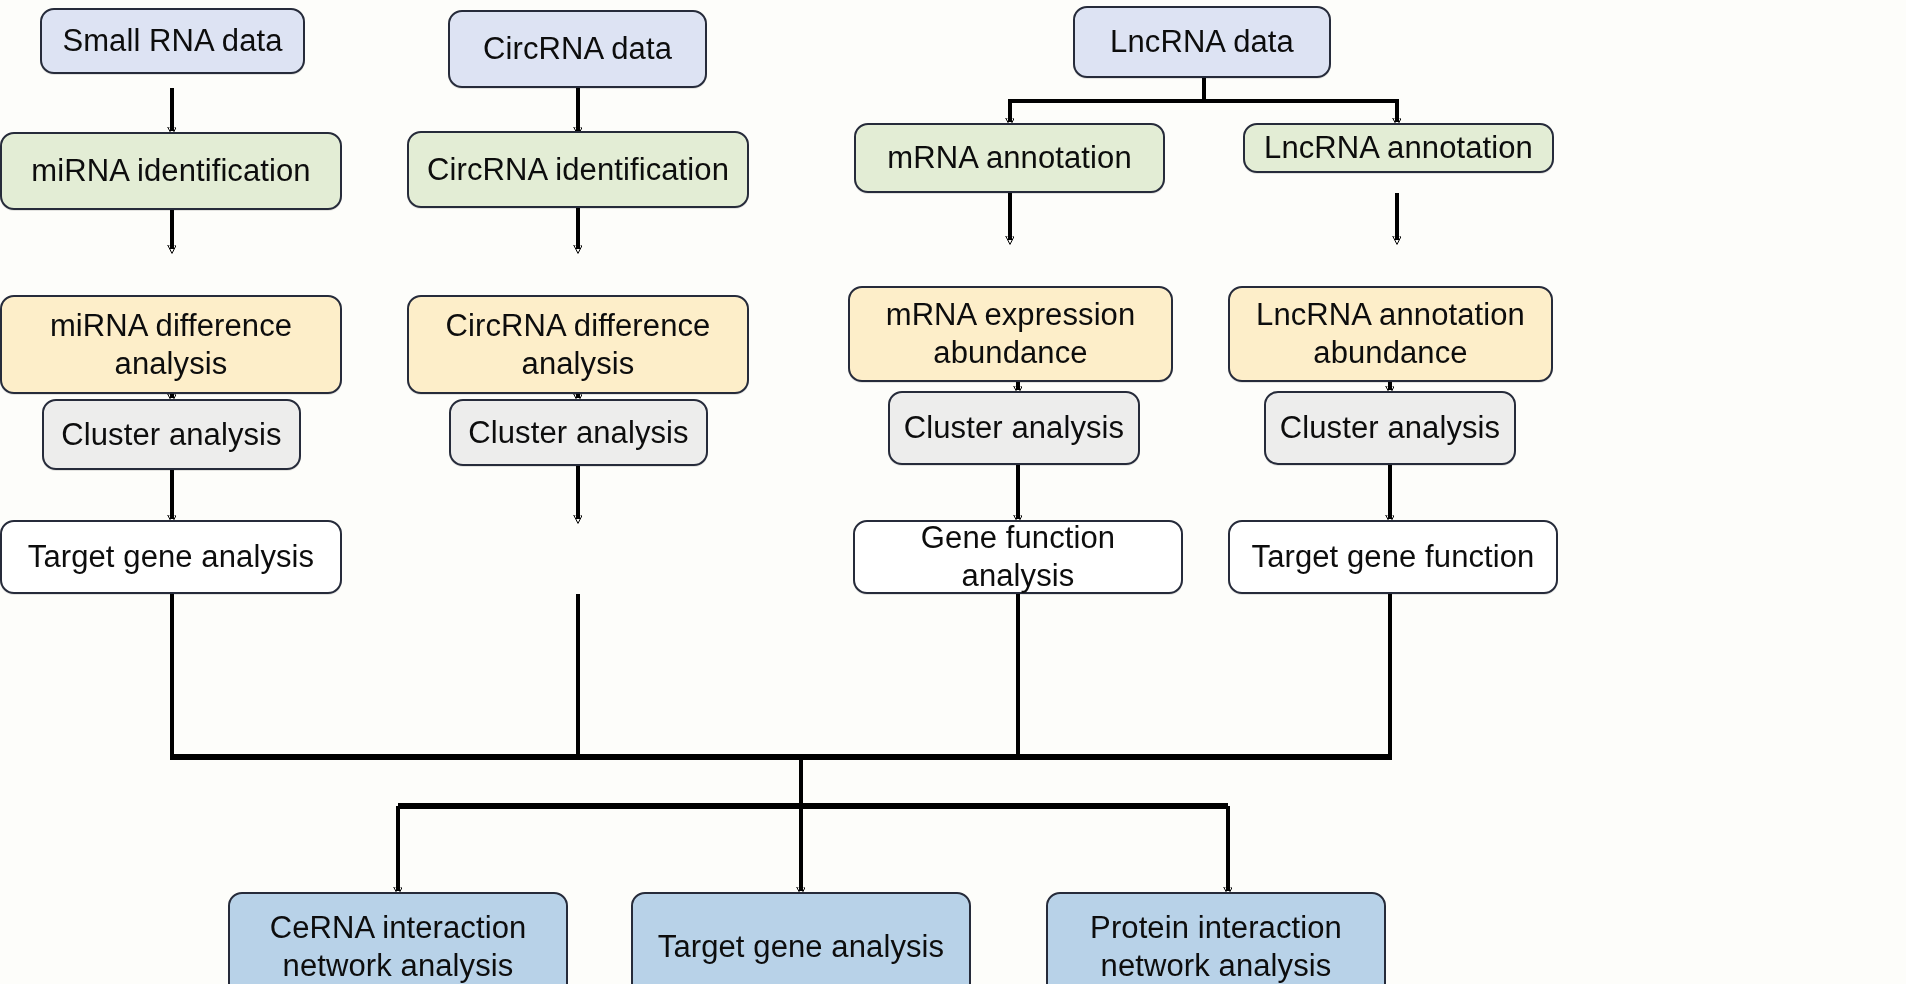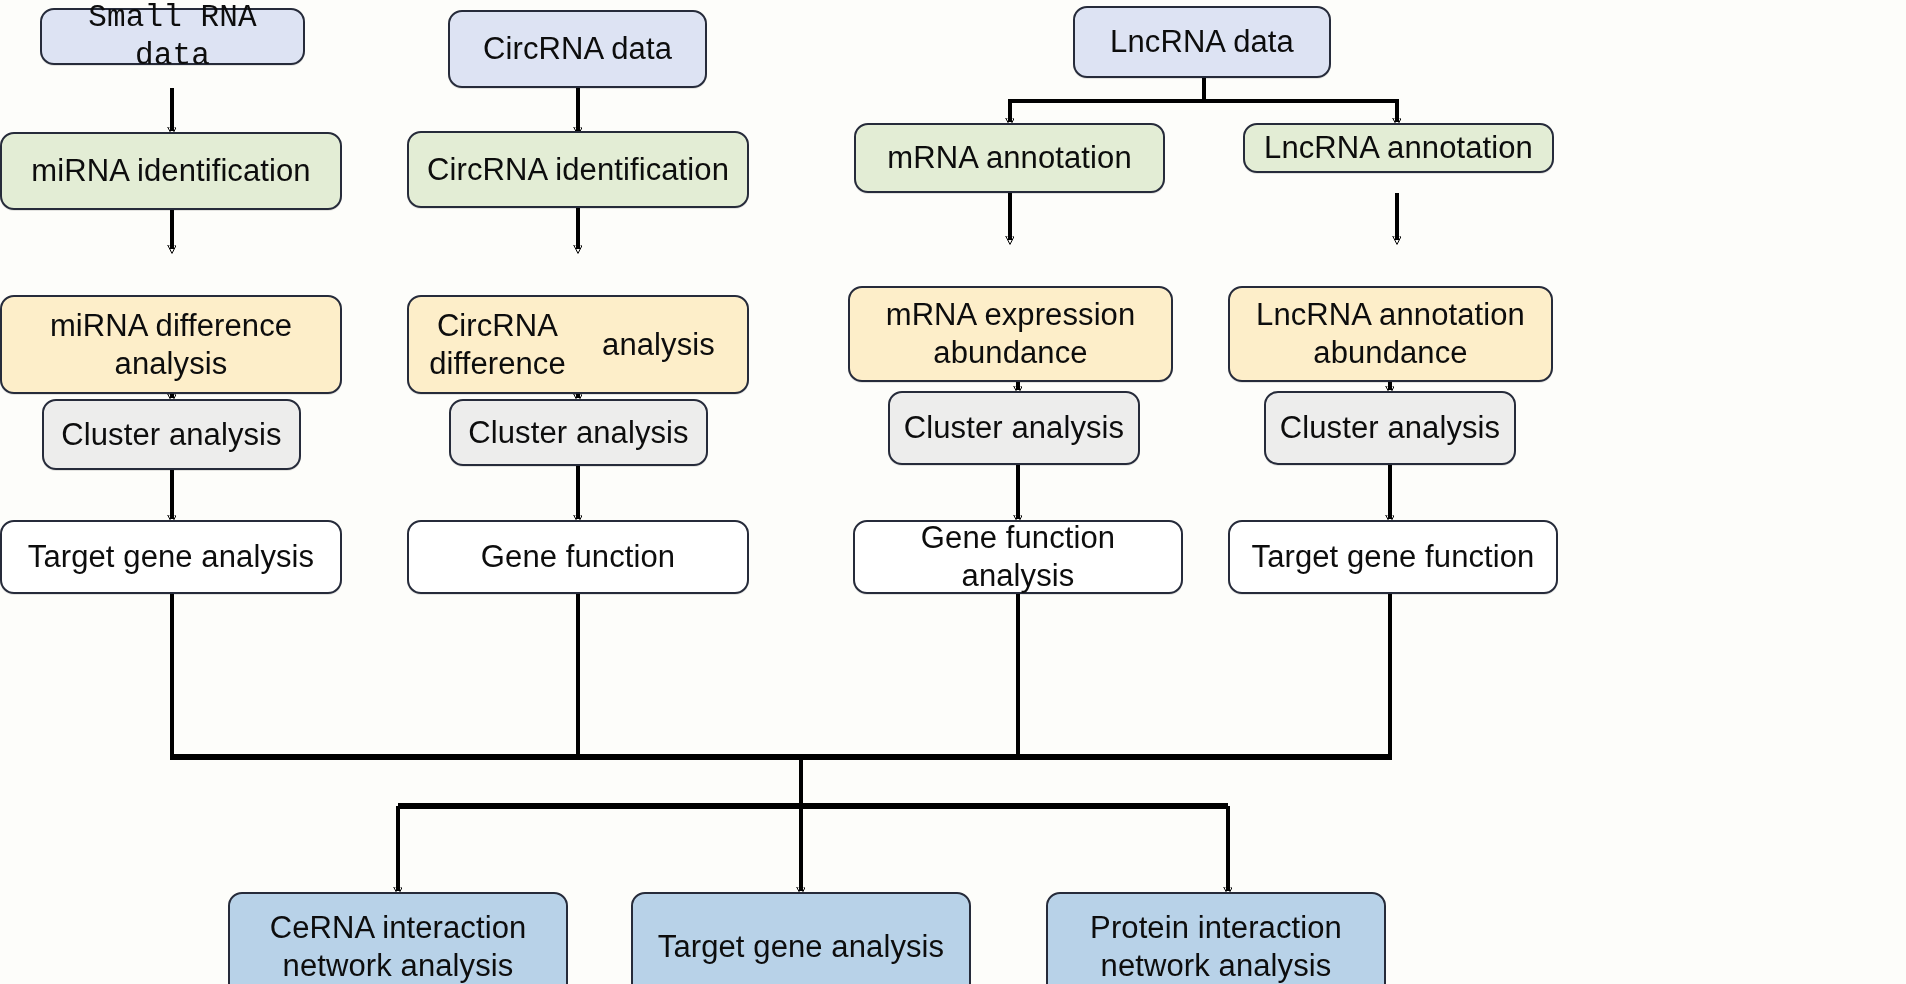--- a/index.html
+++ b/index.html
@@ -92,21 +92,21 @@
     <line x1="170" y1="757" x2="1392" y2="757" stroke-width="6"></line>
 
     <path d="M801,757 L801,806" stroke-width="4"></path>
     <line x1="398" y1="806" x2="1228" y2="806" stroke-width="6"></line>
 
     <path d="M398,806  L398,891" stroke-width="4" marker-end="url(#ah)"></path>
     <path d="M801,806  L801,891" stroke-width="4" marker-end="url(#ah)"></path>
     <path d="M1228,806 L1228,891" stroke-width="4" marker-end="url(#ah)"></path>
   </svg>
 
-  <div class="node c-blue" style="left:40px; top:8px; width:265px; height:57px;font-family:Liberation Mono, monospace;">
+  <div class="node c-blue" style="left:40px; top:8px; width:265px; height:66px;">
     <span>Small RNA data</span>
   </div>
 
   <div class="node c-green" style="left:0px; top:132px; width:342px; height:78px;">
     <span>miRNA identification</span>
   </div>
 
   <div class="node c-yellow" style="left:0px; top:250px; width:342px; height:99px; flex-direction:column;">
     <span>miRNA difference</span>
     <span>analysis</span>
@@ -121,32 +121,29 @@
   </div>
 
   <div class="node c-blue" style="left:448px; top:10px; width:259px; height:78px;">
     <span>CircRNA data</span>
   </div>
 
   <div class="node c-green" style="left:407px; top:131px; width:342px; height:77px;">
     <span>CircRNA identification</span>
   </div>
 
-  <div class="node c-yellow" style="left:407px; top:250px; width:342px; height:99px; flex-direction:row;">
+  <div class="node c-yellow" style="left:407px; top:250px; width:342px; height:99px; flex-direction:column;">
     <span>CircRNA difference</span>
     <span>analysis</span>
   </div>
 
   <div class="node c-gray" style="left:449px; top:399px; width:259px; height:67px;">
     <span>Cluster analysis</span>
   </div>
 
-  <div class="node c-white" style="left:407px; top:520px; width:342px; height:74px;">
-    <span>Gene function</span>
-  </div>
 
   <div class="node c-blue" style="left:1073px; top:6px; width:258px; height:72px;">
     <span>LncRNA data</span>
   </div>
 
   <div class="node c-green" style="left:854px; top:123px; width:311px; height:70px;">
     <span>mRNA annotation</span>
   </div>
 
   <div class="node c-yellow" style="left:848px; top:241px; width:325px; height:96px; flex-direction:column;">

